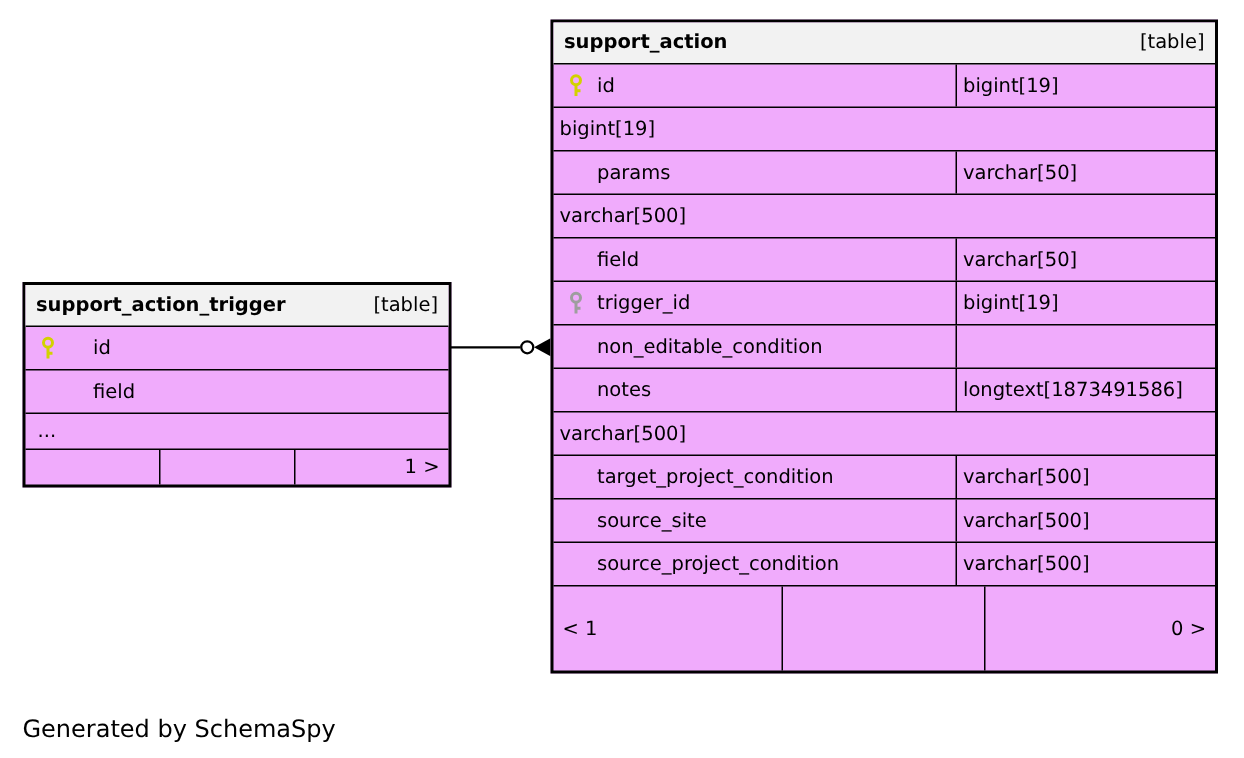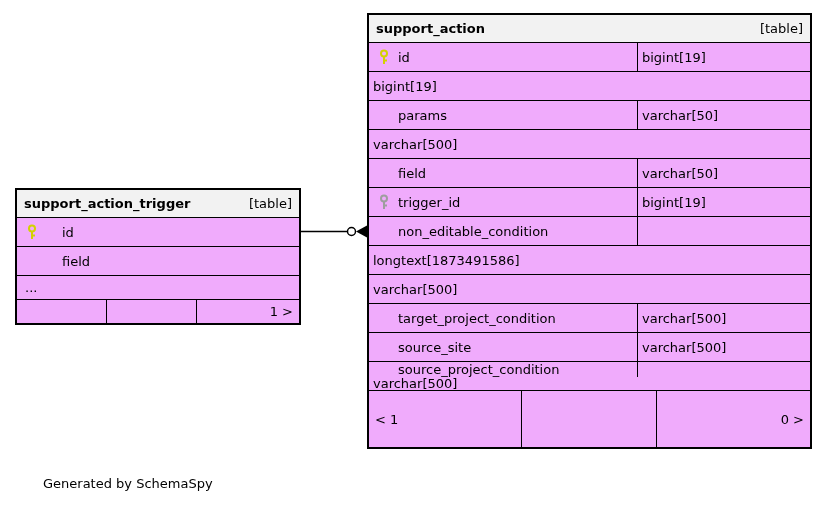--- a/index.html
+++ b/index.html
@@ -40,21 +40,21 @@
     display:flex; align-items:center; padding-left:8px; flex:0 0 auto; }
   .tfoot { display:flex; flex:1 1 auto; }
   .fcell { box-sizing:border-box; display:flex; align-items:center; }
   .fcell.b { border-right:1px solid #000; }
   .sat .fcell.c1 { width:90px; }
   .sat .fcell.c2 { width:90px; }
   .sa .fcell.c1 { width:153px; padding-left:6px; }
   .sa .fcell.c2 { width:135px; }
   .fcell.last { flex:1; justify-content:flex-end; padding-right:6px; }
   #relline { position:absolute; left:300px; top:219px; }
-  #gennote { position:absolute; left:15px; top:476px; font-size:13px;margin-left:28px; }
+  #gennote { position:absolute; left:15px; top:476px; font-size:16px; }
 </style>
 </head>
 <body>
 
 <div id="canvas">
 
   <div class="tbl sat">
     <div class="thead">
       <span class="ttitle">support_action_trigger</span>
       <span class="tbadge">[table]</span>
@@ -148,20 +148,24 @@
     </div>
 
     <div class="row">
       <div class="ncell">
         <span class="keyicon"></span>
         <span>non_editable_condition</span>
       </div>
     </div>
 
     <div class="row">
+      <div class="ncell">
+        <span class="keyicon"></span>
+        <span>notes</span>
+      </div>
       <div class="tcell">longtext[1873491586]</div>
     </div>
 
     <div class="row">
       <div class="tcell">varchar[500]</div>
     </div>
 
     <div class="row">
       <div class="ncell">
         <span class="keyicon"></span>
@@ -171,21 +175,21 @@
     </div>
 
     <div class="row">
       <div class="ncell">
         <span class="keyicon"></span>
         <span>source_site</span>
       </div>
       <div class="tcell">varchar[500]</div>
     </div>
 
-    <div class="row" style="border-bottom:1px solid #000;flex-direction:column;">
+    <div class="row" style="border-bottom:1px solid #000;">
       <div class="ncell">
         <span class="keyicon"></span>
         <span>source_project_condition</span>
       </div>
       <div class="tcell">varchar[500]</div>
     </div>
 
     <div class="tfoot">
       <div class="fcell b c1">&lt; 1</div>
       <div class="fcell b c2"></div>

